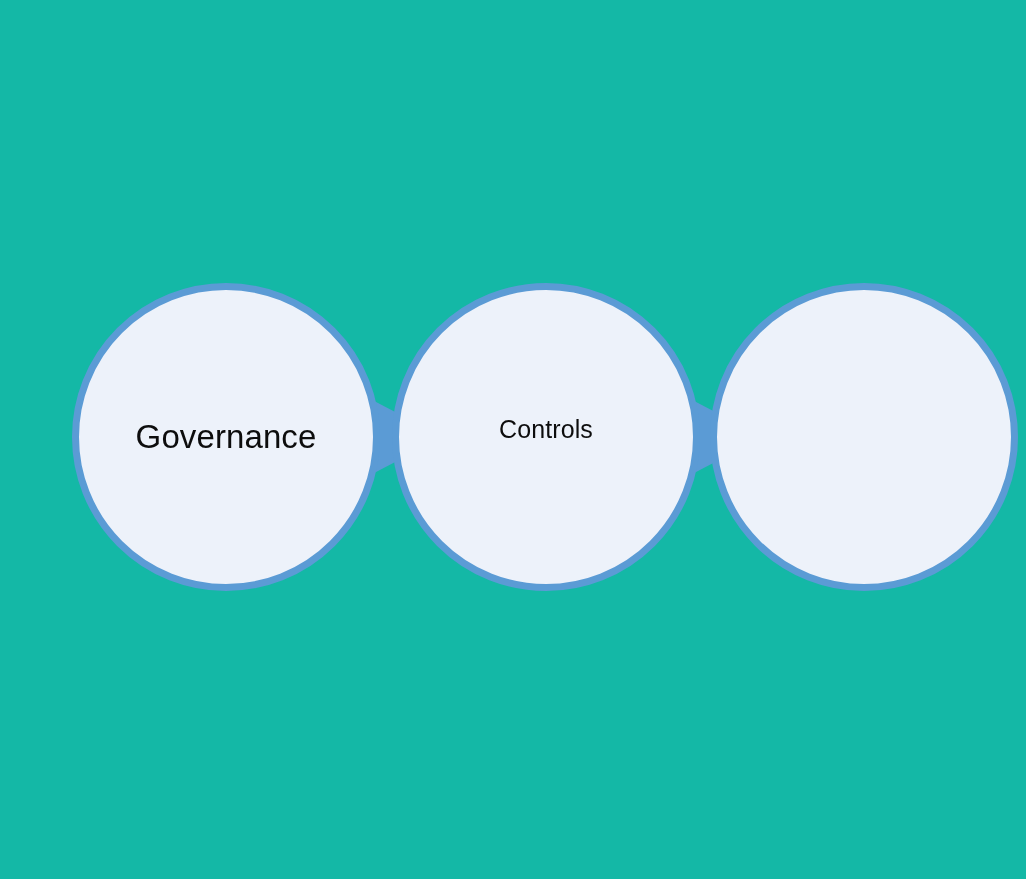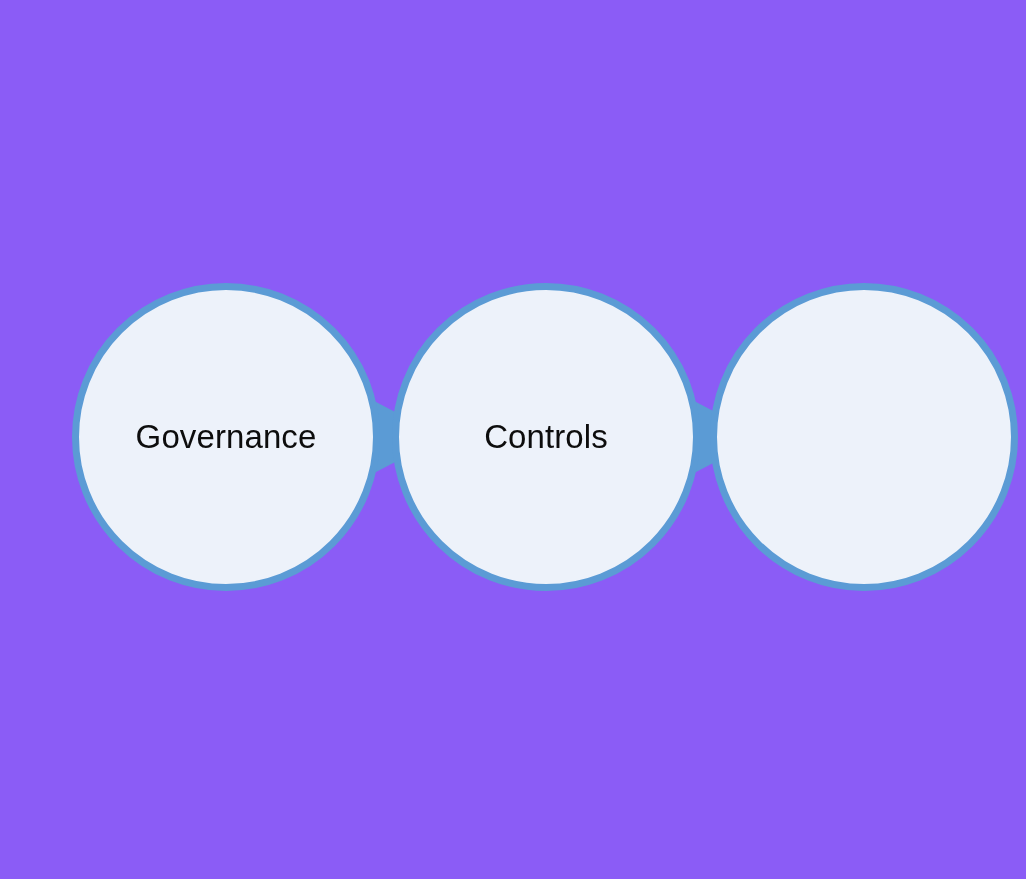--- a/index.html
+++ b/index.html
@@ -39,34 +39,34 @@
     font-size: 33px;
     line-height: 1.28;
     letter-spacing: 0.1px;
     white-space: pre-line;
     pointer-events: none;
   }
 </style>
 </head>
 <body>
 
-<div id="diagram-canvas" style="background: #8b5cf6; width: 1026px; height: 879px;">
+<div id="diagram-canvas" style="background: #14b8a6; width: 1026px; height: 879px;">
 
   <svg id="flow-svg" viewBox="0 0 1026 879" xmlns="http://www.w3.org/2000/svg">
 
     <g>
       <polygon id="connector-1" fill="#5B9BD5" points="290,357 443,437 290,517"></polygon>
       <polygon id="connector-2" fill="#5B9BD5" points="610,357 763,437 610,517"></polygon>
     </g>
 
     <g>
       <circle id="node-1-shape" cx="226" cy="437" r="150.5" fill="#EDF2FA" stroke="#5B9BD5" stroke-width="7"></circle>
       <circle id="node-2-shape" cx="546" cy="437" r="150.5" fill="#EDF2FA" stroke="#5B9BD5" stroke-width="7"></circle>
       <circle id="node-3-shape" cx="864" cy="437" r="150.5" fill="#EDF2FA" stroke="#5B9BD5" stroke-width="7"></circle>
     </g>
   </svg>
 
   <div class="node-label" style="left: 96px; top: 377px; width: 260px; height: 120px; color: rgb(13, 13, 13); font-size: 33px;">Governance</div>
 
-  <div class="node-label" style="left: 416px; top: 377px; width: 260px; height: 120px; color: rgb(13, 13, 13); font-size: 33px;">Controls</div>
+  <div class="node-label" style="left: 416px; top: 369px; width: 260px; height: 120px; color: rgb(13, 13, 13); font-size: 25px;">Controls</div>
 
 
 </div>
 
 </body></html>

